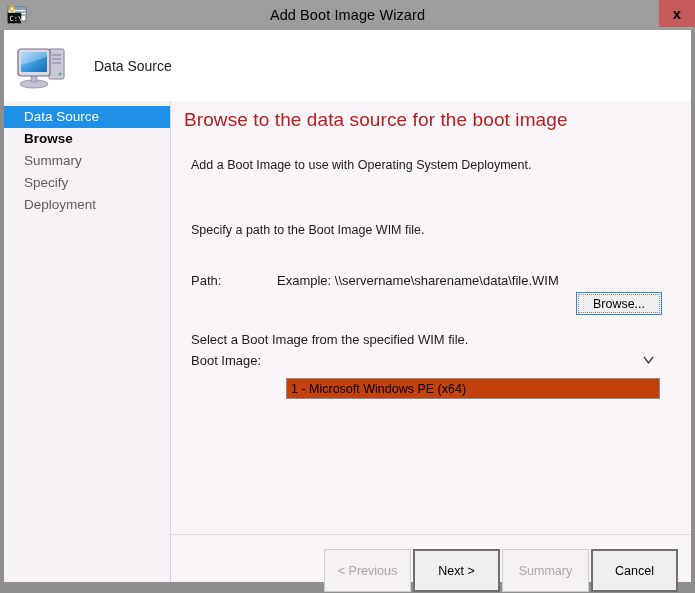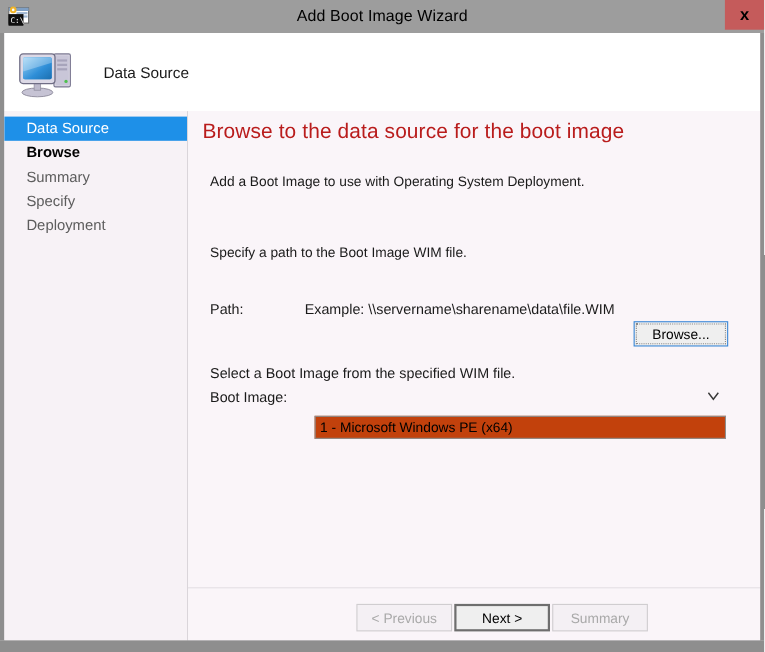--- a/index.html
+++ b/index.html
@@ -277,21 +277,21 @@
     left: 171px;
     top: 535px;
     width: 520px;
     height: 47px;
     background: #faf5f9;
   }
   .btn {
     position: absolute;
     top: 14px;
     width: 87px;
-    height: 25px;
+    height: 43px;
     box-sizing: border-box;
     font-family: "Liberation Sans", sans-serif;
     font-size: 12.5px;
     background: #efefef;
     border: 1px solid #9b9b9b;
     color: #000000;
     cursor: pointer;
     padding: 0;
   }
   .btn.disabled {
@@ -413,15 +413,18 @@
   <div class="footer">
     <button class="btn btn-prev disabled">
       <span>&lt; Previous</span>
     </button>
     <button class="btn btn-next focused">
       <span>Next &gt;</span>
     </button>
     <button class="btn btn-summary disabled">
       <span>Summary</span>
     </button>
+    <button class="btn btn-cancel">
+      <span>Cancel</span>
+    </button>
   </div>
 
 </div>
 
 </body></html>

